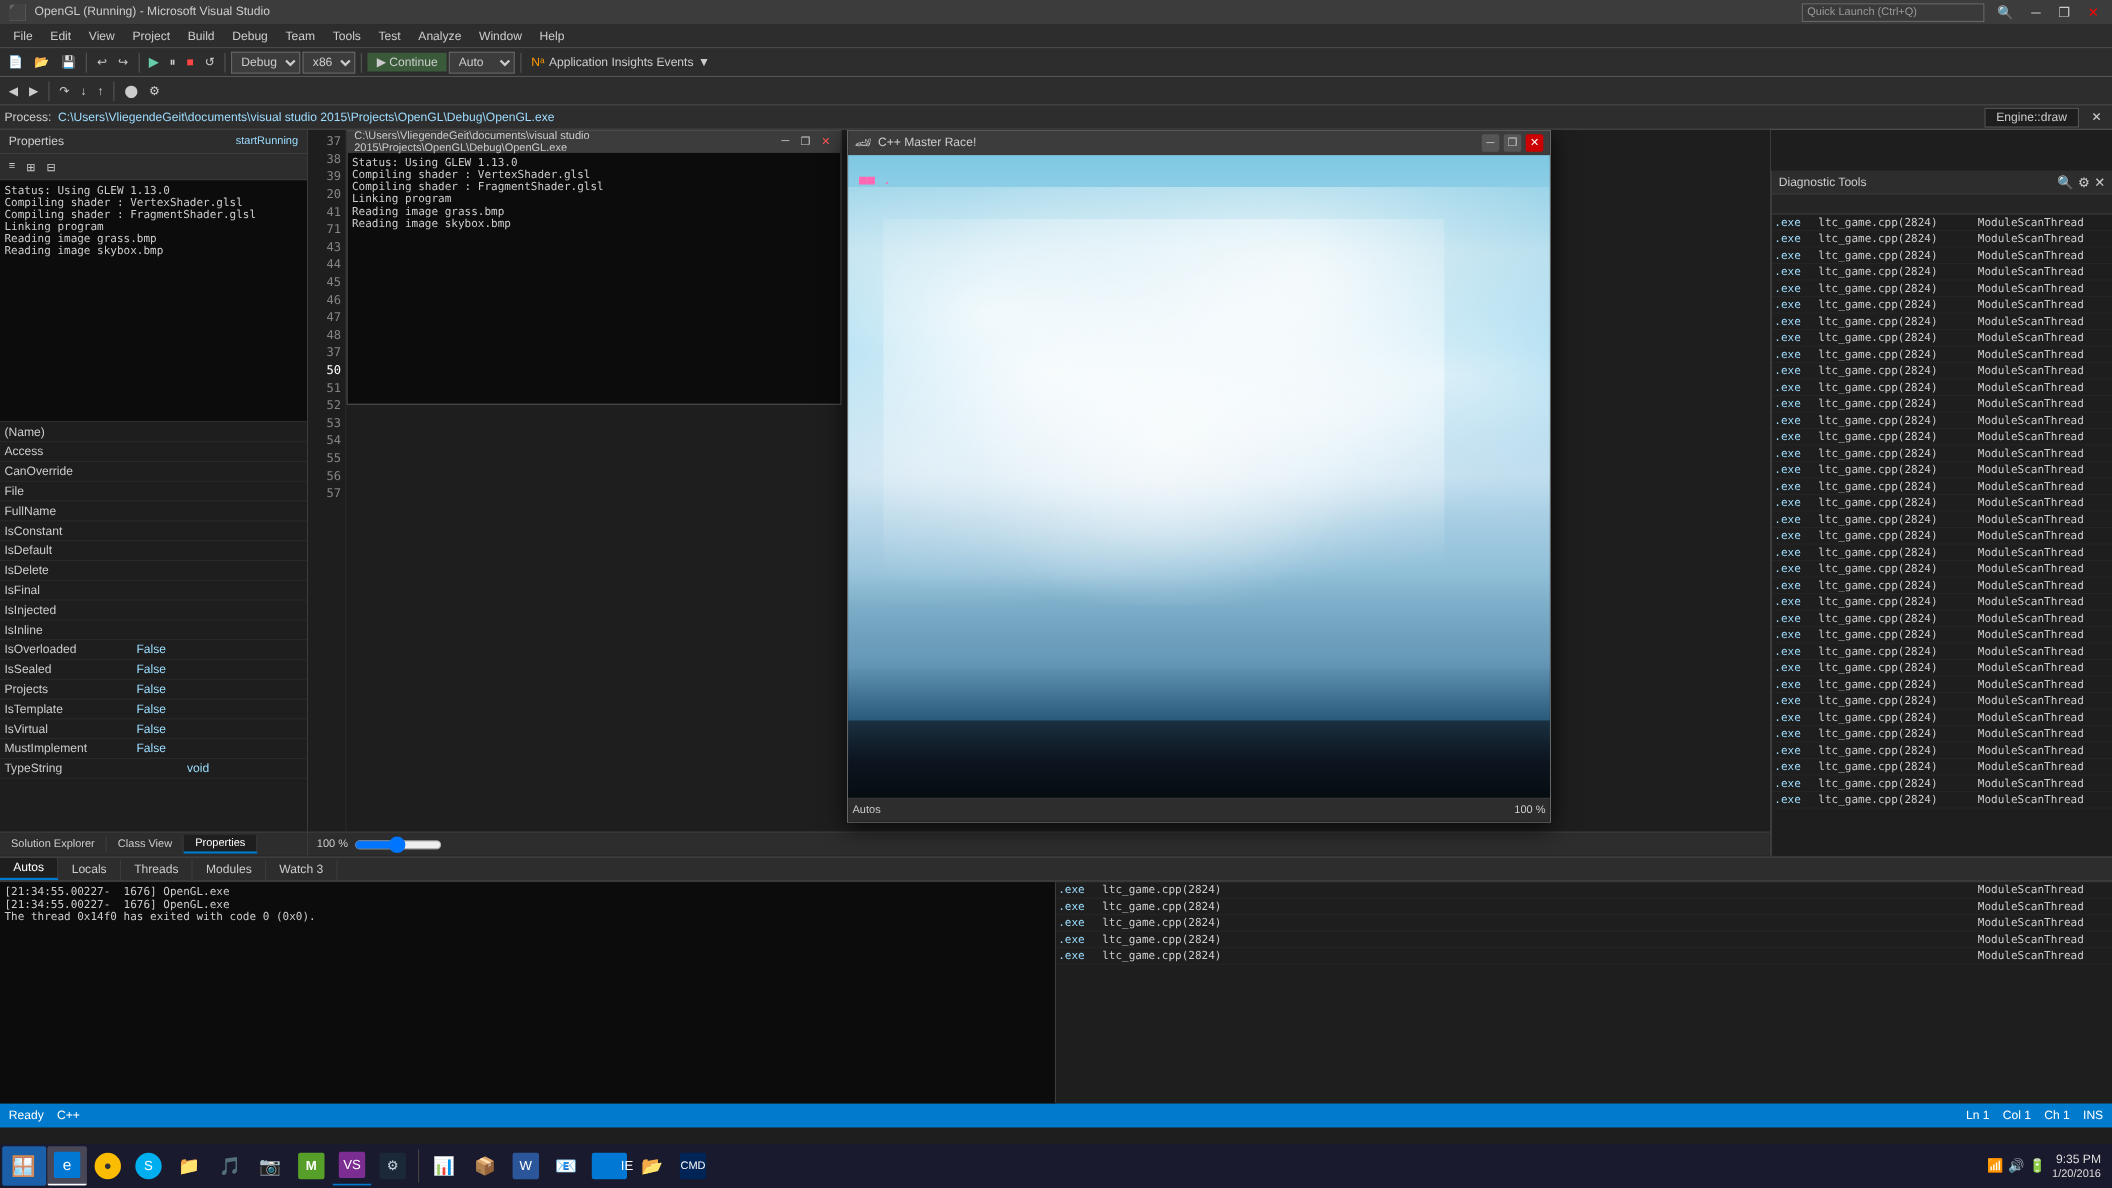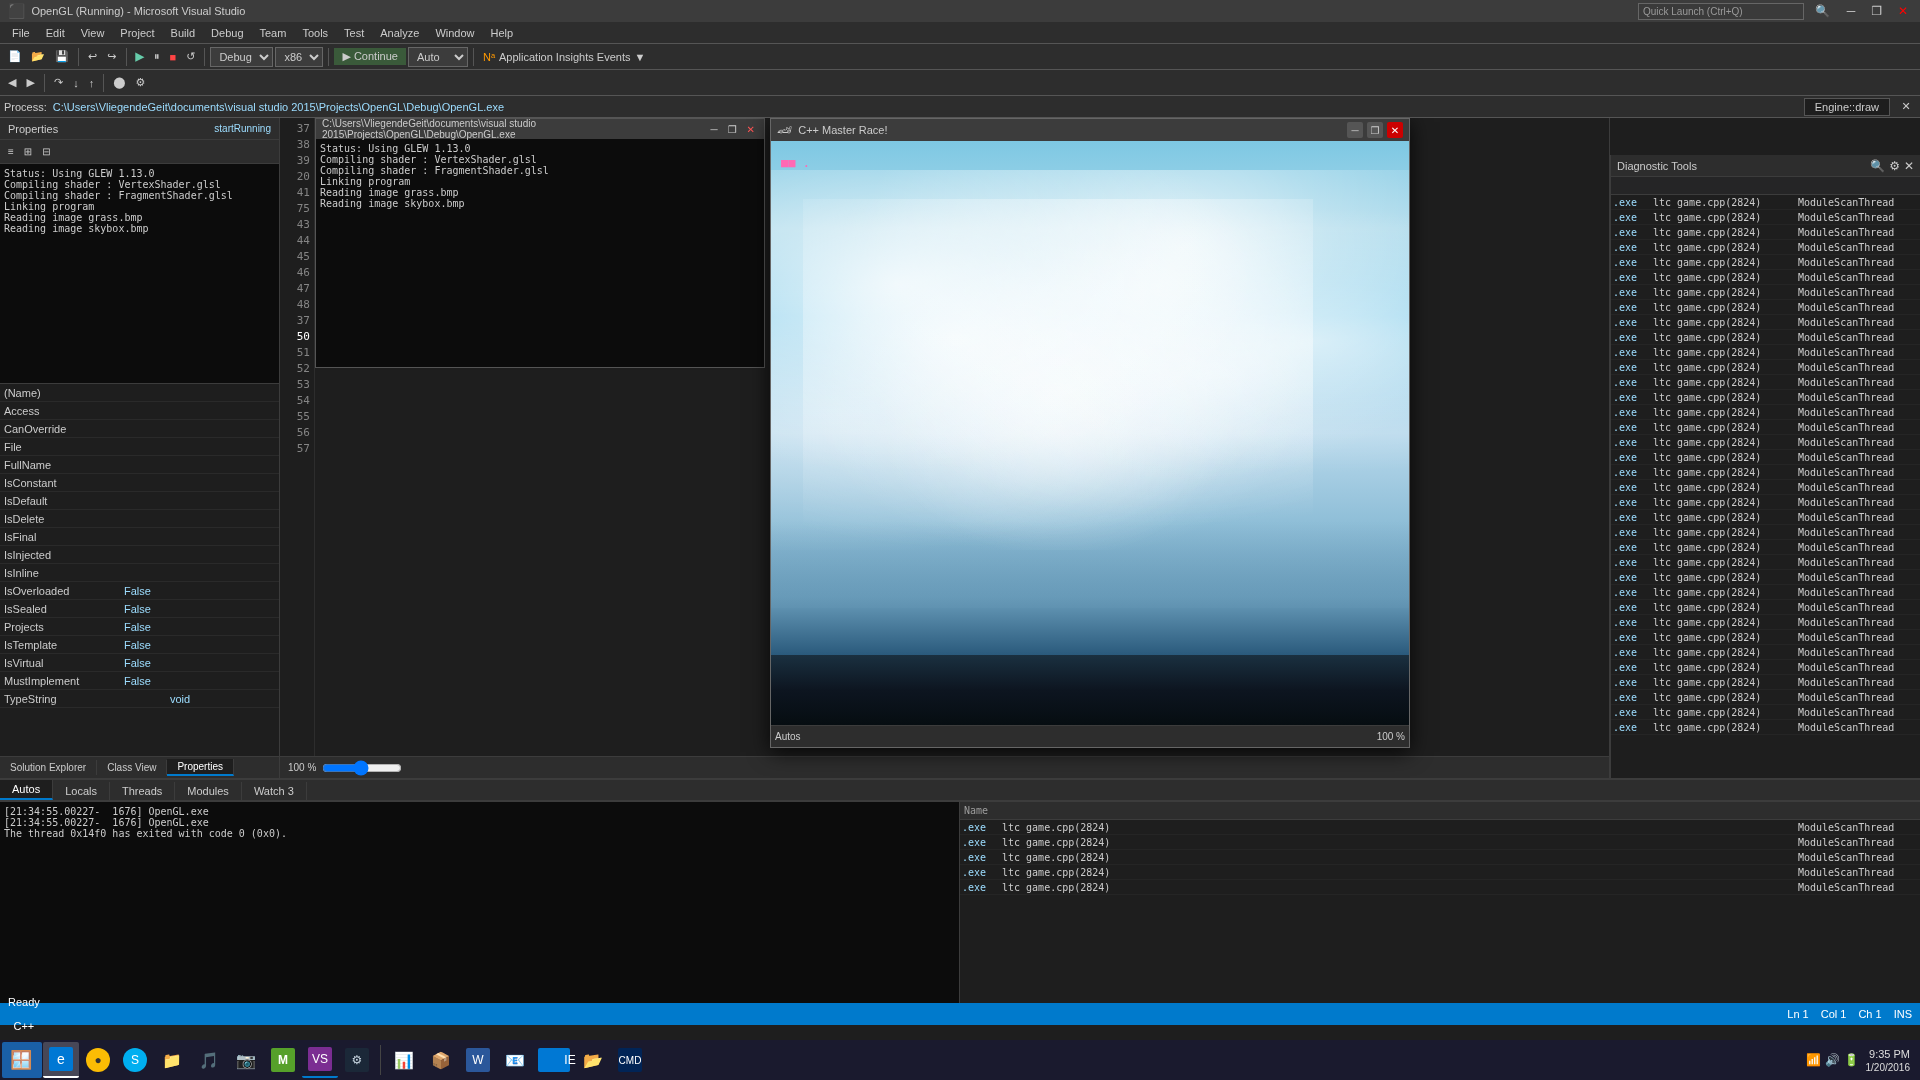--- a/index.html
+++ b/index.html
@@ -329,21 +329,21 @@
     #status-bar {
       height: 22px;
       background: #007acc;
       display: flex;
       align-items: center;
       padding: 0 8px;
       font-size: 11px;
       color: #fff;
       justify-content: space-between;
     }
-    #status-bar-left { display: flex; align-items: center; gap: 12px; flex-direction: column; }
+    #status-bar-left { display: flex; align-items: center; gap: 12px; }
     #status-bar-right { display: flex; align-items: center; gap: 12px; }
 
     
     #taskbar {
       height: 40px;
       background: #1a1a2e;
       display: flex;
       align-items: center;
       padding: 0 4px;
       gap: 2px;
@@ -613,21 +613,21 @@
 
   <div id="center-panel" style="flex:1; display:flex; flex-direction:column; background:#1e1e1e; position:relative; overflow:hidden;">
 
     <div id="editor-area" style="display:flex; flex:1; background:#1e1e1e; overflow:hidden;">
       <div id="line-numbers" style="width:35px; background:#1e1e1e; color:#858585; font-family:Consolas,monospace; font-size:11px; padding:2px 0; text-align:right; border-right:1px solid #2d2d2d; overflow:hidden; user-select:none;">
         <div class="line-num">37</div>
         <div class="line-num">38</div>
         <div class="line-num">39</div>
         <div class="line-num">20</div>
         <div class="line-num">41</div>
-        <div class="line-num">75</div>
+        <div class="line-num">71</div>
         <div class="line-num">43</div>
         <div class="line-num">44</div>
         <div class="line-num">45</div>
         <div class="line-num">46</div>
         <div class="line-num">47</div>
         <div class="line-num">48</div>
         <div class="line-num">37</div>
         <div class="line-num" style="color:#fff;">50</div>
         <div class="line-num">51</div>
         <div class="line-num">52</div>
@@ -908,23 +908,20 @@
   <div id="output-panel" style="flex:1; display:flex; background:#1e1e1e;">
 
     <div id="output-left-pane" style="width:960px; background:#0c0c0c; overflow-y:auto; border-right:1px solid #3c3c3c;">
       <pre style="font-family:Consolas,monospace; font-size:10px; color:#ccc; padding:4px;">[21:34:55.00227-  1676] OpenGL.exe
 [21:34:55.00227-  1676] OpenGL.exe
 The thread 0x14f0 has exited with code 0 (0x0).</pre>
     </div>
 
     <div id="output-right-pane" style="flex:1; overflow-y:auto; font-family:Consolas,monospace; font-size:10px; color:#ccc;">
 
-      <div style="height:18px; background:#2d2d2d; display:flex; align-items:center; padding:0 4px; border-bottom:1px solid #3c3c3c; font-size:10px; color:#9d9d9d;">
-        <span style="width:80px;">Name</span>
-      </div>
       <div class="diag-row" style="display:flex; height:15px; align-items:center; border-bottom:1px solid #252525; padding:0 2px;">
         <span class="diag-cell" style="width:40px; color:#9cdcfe;">.exe</span>
         <span class="diag-cell" style="flex:1; color:#ccc;">ltc_game.cpp(2824)</span>
         <span class="diag-cell" style="width:120px; color:#ccc;">ModuleScanThread</span>
       </div>
       <div class="diag-row" style="display:flex; height:15px; align-items:center; border-bottom:1px solid #252525; padding:0 2px;">
         <span class="diag-cell" style="width:40px; color:#9cdcfe;">.exe</span>
         <span class="diag-cell" style="flex:1; color:#ccc;">ltc_game.cpp(2824)</span>
         <span class="diag-cell" style="width:120px; color:#ccc;">ModuleScanThread</span>
       </div>

